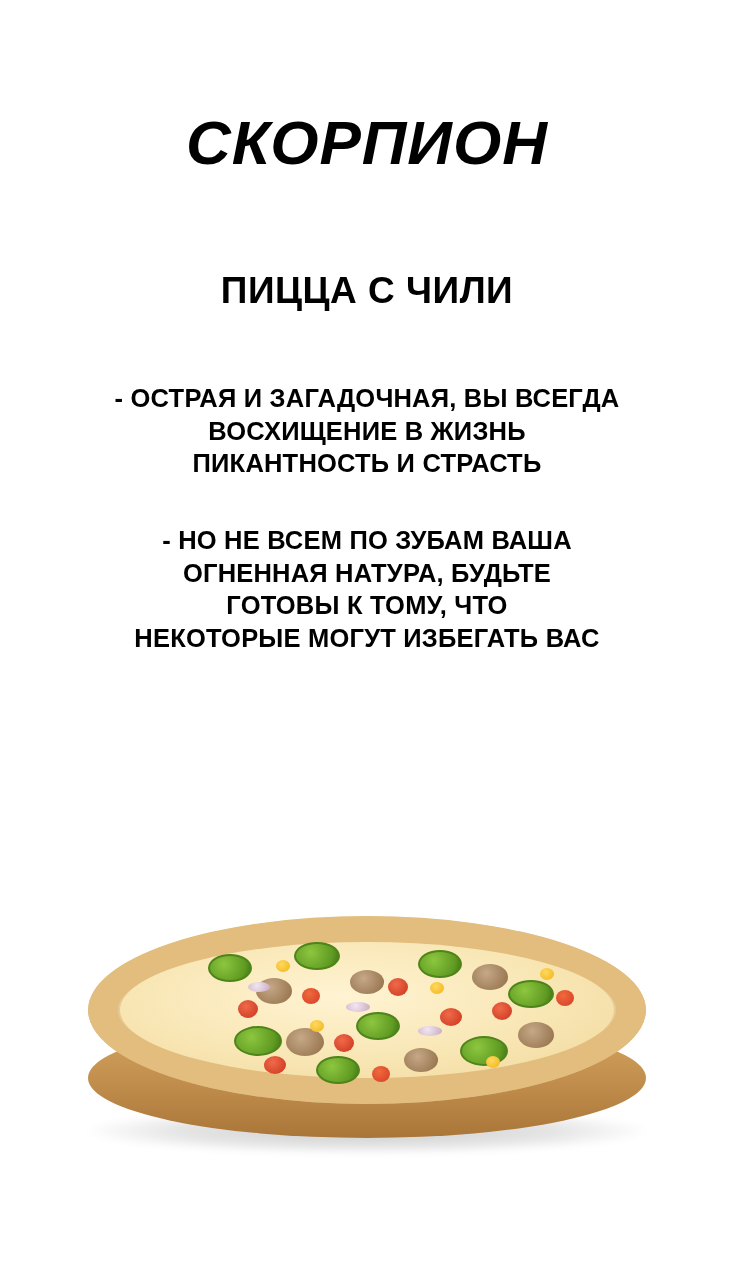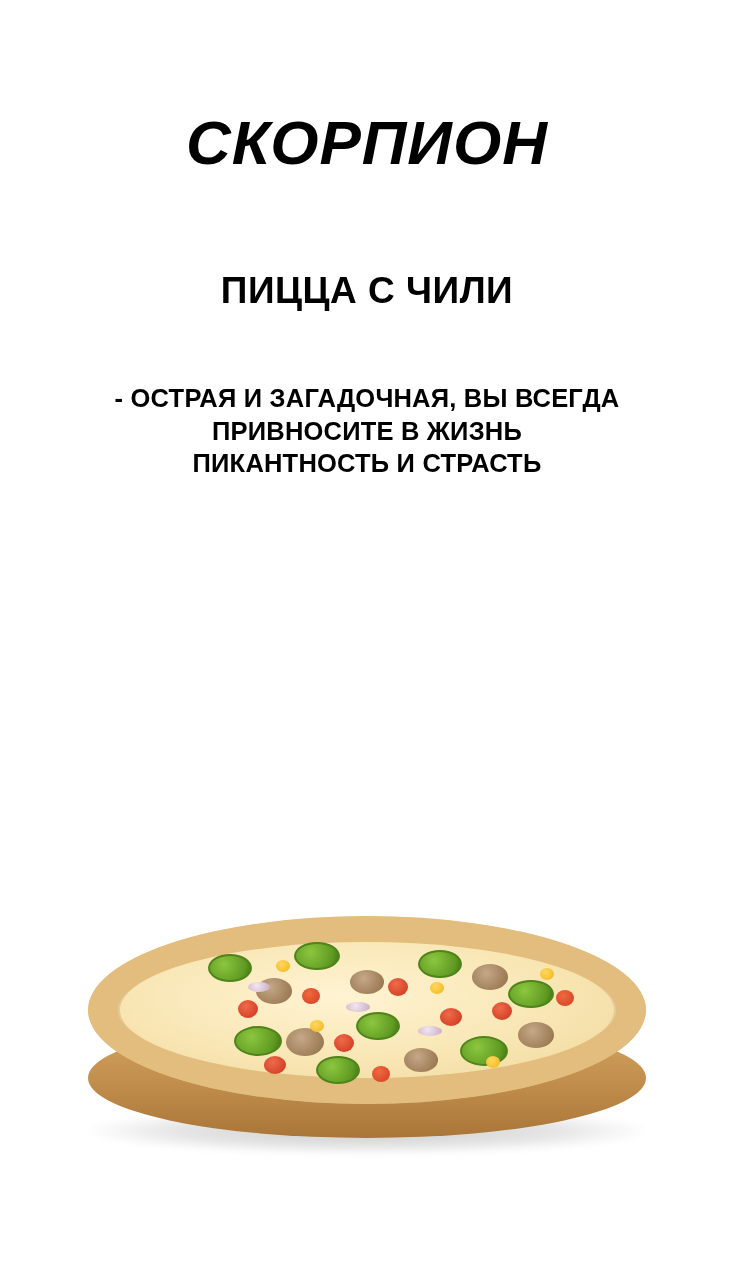--- a/index.html
+++ b/index.html
@@ -157,22 +157,26 @@
 <body>
 
 <div class="poster">
 
   <h1 class="title">СКОРПИОН</h1>
 
   <div class="subtitle">ПИЦЦА С ЧИЛИ</div>
 
   <div class="bullets">
     <div class="bullet">- ОСТРАЯ И ЗАГАДОЧНАЯ, ВЫ ВСЕГДА
-ПРИВНОСИТЕ В ЖИЗНЬ
+ВОСХИЩЕНИЕ В ЖИЗНЬ
 ПИКАНТНОСТЬ И СТРАСТЬ</div>
+    <div class="bullet">- НО НЕ ВСЕМ ПО ЗУБАМ ВАША
+ОГНЕННАЯ НАТУРА, БУДЬТЕ
+ГОТОВЫ К ТОМУ, ЧТО
+НЕКОТОРЫЕ МОГУТ ИЗБЕГАТЬ ВАС</div>
   </div>
 
   <div class="image-area">
     <div class="pizza-wrap">
       <div class="pizza-shadow"></div>
       <div class="pizza-side"></div>
       <div class="pizza-top">
         <div class="crust-ring"></div>
         <div class="cheese"></div>
 

